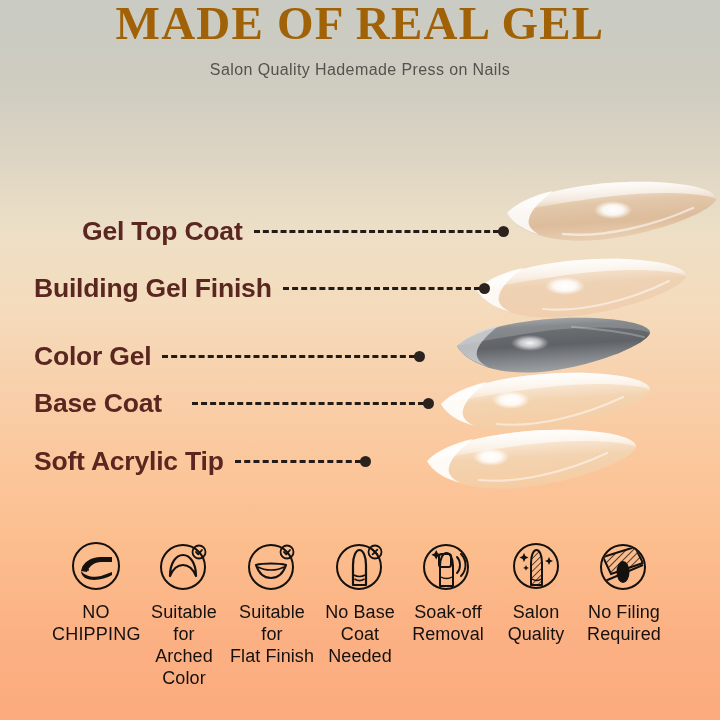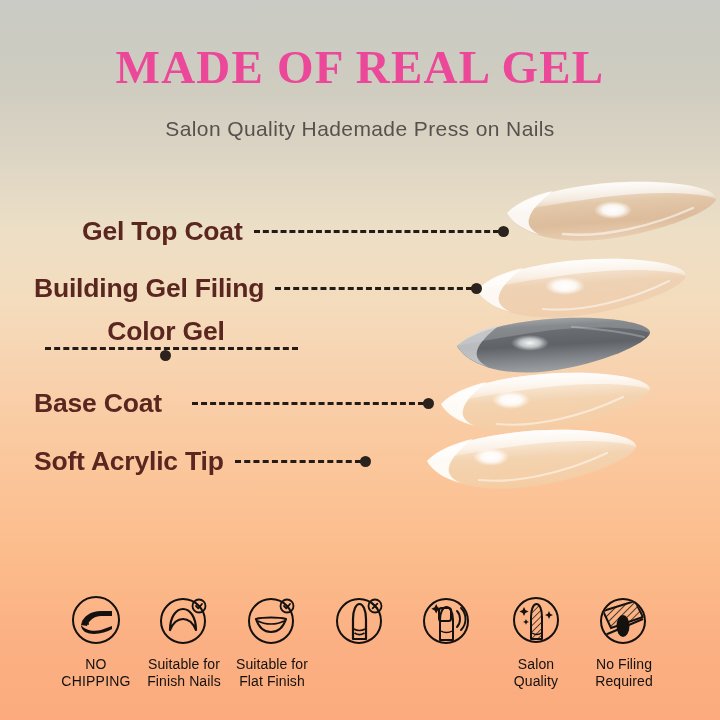--- a/index.html
+++ b/index.html
@@ -18,24 +18,24 @@
       #fcbd8d 76%,
       #fbb184 88%,
       #fbab7d 100%);
   }
 
   
   .header { position:absolute; top:0; left:0; width:720px; text-align:center; }
   .title {
     font-family:"Liberation Serif", serif;
     font-weight:700; font-size:47px; letter-spacing:1.2px;
-    color:#ec4899; margin-top:44px; line-height:1;
+    color:#a16207; line-height:1;
   }
   .subtitle {
-    font-size:21px; color:#56514d; margin-top:26px;
+    font-size:16px; color:#56514d; margin-top:14px;
     letter-spacing:.4px; font-weight:400;
   }
 
   
   .nails { position:absolute; left:0; top:0; width:720px; height:560px; }
   .nail { position:absolute; }
   .nail svg { display:block; overflow:visible; }
 
   
   .labels { position:absolute; left:0; top:0; width:720px; height:560px;padding-left:44px; }
@@ -54,21 +54,21 @@
   }
 
   
   .features {
     position:absolute; left:0; bottom:30px; width:720px;
     display:flex; justify-content:center; align-items:flex-start; gap:0;
   }
   .feature { width:88px; text-align:center; }
   .feature .ico { height:56px; display:flex; align-items:center; justify-content:center; }
   .feature .cap {
-    margin-top:8px; font-size:14px; line-height:1.22;
+    margin-top:8px; font-size:18px; line-height:1.22;
     color:#14110f; font-weight:400; letter-spacing:.1px;
   }
   .feature .cap.upper { letter-spacing:.2px; }
 </style>
 </head>
 <body>
 
 <div class="header">
   <div class="title">MADE OF REAL GEL</div>
   <div class="subtitle">Salon Quality Hademade Press on Nails</div>
@@ -190,26 +190,26 @@
 
 <div class="labels">
 
   <div class="row" style="left:82px; top:214px;">
     <span class="lbl">Gel Top Coat</span>
     <span class="dash" style="width:245px;"></span>
     <span class="dot"></span>
   </div>
 
   <div class="row" style="left:34px; top:271px;">
-    <span class="lbl">Building Gel Filing</span>
+    <span class="lbl">Building Gel Finish</span>
     <span class="dash" style="width:197px;"></span>
     <span class="dot"></span>
   </div>
 
-  <div class="row" style="left:34px; top:316px;flex-direction:column;">
+  <div class="row" style="left:34px; top:339px;">
     <span class="lbl">Color Gel</span>
     <span class="dash" style="width:253px;"></span>
     <span class="dot"></span>
   </div>
 
   <div class="row" style="left:34px; top:444px;">
     <span class="lbl">Soft Acrylic Tip</span>
     <span class="dash" style="width:126px;"></span>
     <span class="dot"></span>
   </div>
@@ -243,21 +243,21 @@
     <div class="ico">
       <svg width="50" height="50" viewBox="0 0 50 50">
         <circle cx="24" cy="26" r="22" fill="none" stroke="#14110f" stroke-width="2"></circle>
         <path d="M11 35 C 11 22, 17 14, 24 14 C 31 14, 37 22, 37 35
                  C 34 28, 30 24, 24 24 C 18 24, 14 28, 11 35 Z" fill="none" stroke="#14110f" stroke-width="2.2" stroke-linejoin="round"></path>
         <circle cx="40" cy="11" r="6.5" fill="none" stroke="#14110f" stroke-width="1.8"></circle>
         <path d="M37 11 L 39.3 13.3 L 43 9" stroke="#14110f" stroke-width="1.8" fill="none" stroke-linecap="round" stroke-linejoin="round"></path>
       </svg>
     </div>
     <div class="cap">
-      <span>Suitable for</span><br><span>Finish Nails</span>
+      <span>Suitable for</span><br><span>Arched Color</span>
     </div>
   </div>
 
   <div class="feature">
     <div class="ico">
       <svg width="50" height="50" viewBox="0 0 50 50">
         <circle cx="24" cy="26" r="22" fill="none" stroke="#14110f" stroke-width="2"></circle>
         <path d="M9 24 C 16 22, 32 22, 39 24 C 36 33, 30 37, 24 37
                  C 18 37, 12 33, 9 24 Z" fill="none" stroke="#14110f" stroke-width="2.2" stroke-linejoin="round"></path>
         <path d="M11 26 C 18 30, 30 30, 37 26" stroke="#14110f" stroke-width="1.7" fill="none"></path>
@@ -273,34 +273,40 @@
   <div class="feature">
     <div class="ico">
       <svg width="50" height="50" viewBox="0 0 50 50">
         <circle cx="24" cy="26" r="22" fill="none" stroke="#14110f" stroke-width="2"></circle>
         <path d="M18 44 L 18 24 C 18 15, 21 9, 24.5 9 C 28 9, 31 15, 31 24 L 31 44 Z" fill="none" stroke="#14110f" stroke-width="2.2" stroke-linejoin="round"></path>
         <path d="M19 34 C 22 36, 27 36, 30 34" stroke="#14110f" stroke-width="1.6" fill="none"></path>
         <path d="M19.5 38 C 22.5 40, 26.5 40, 29.5 38" stroke="#14110f" stroke-width="1.6" fill="none"></path>
         <circle cx="40" cy="11" r="6.5" fill="none" stroke="#14110f" stroke-width="1.8"></circle>
         <path d="M37.6 8.6 L 42.4 13.4 M42.4 8.6 L 37.6 13.4" stroke="#14110f" stroke-width="1.8" stroke-linecap="round"></path>
       </svg>
+    </div>
+    <div class="cap">
+      <span>No Base</span><br><span>Coat Needed</span>
     </div>
   </div>
 
   <div class="feature">
     <div class="ico">
       <svg width="50" height="50" viewBox="0 0 50 50">
         <circle cx="23" cy="26" r="22" fill="none" stroke="#14110f" stroke-width="2"></circle>
         <path d="M17 45 L 17 25 C 17 17, 20 12, 23.5 12 C 27 12, 30 17, 30 25 L 30 45 Z" fill="none" stroke="#14110f" stroke-width="2" stroke-linejoin="round"></path>
         <path d="M18 36 C 21 38, 26 38, 29 36" stroke="#14110f" stroke-width="1.5" fill="none"></path>
         <rect x="16" y="13" width="12" height="13" rx="2.5" fill="none" stroke="#14110f" stroke-width="2"></rect>
         <path d="M11 12 L 13 16 L 17 18 L 13 20 L 11 24 L 9 20 L 5 18 L 9 16 Z" fill="#14110f" transform="translate(2,-3) scale(.8) translate(3,3)"></path>
         <path d="M34 16 C 38 20, 38 28, 34 32" stroke="#14110f" stroke-width="1.9" fill="none" stroke-linecap="round"></path>
         <path d="M38 13 C 44 19, 44 29, 38 35" stroke="#14110f" stroke-width="1.9" fill="none" stroke-linecap="round"></path>
       </svg>
+    </div>
+    <div class="cap">
+      <span>Soak-off</span><br><span>Removal</span>
     </div>
   </div>
 
   <div class="feature">
     <div class="ico">
       <svg width="50" height="50" viewBox="0 0 50 50">
         <defs>
           <pattern id="hatch2" width="4.5" height="4.5" patternUnits="userSpaceOnUse" patternTransform="rotate(45)">
             <line x1="0" y1="0" x2="0" y2="4.5" stroke="#14110f" stroke-width="1.4"></line>
           </pattern>

